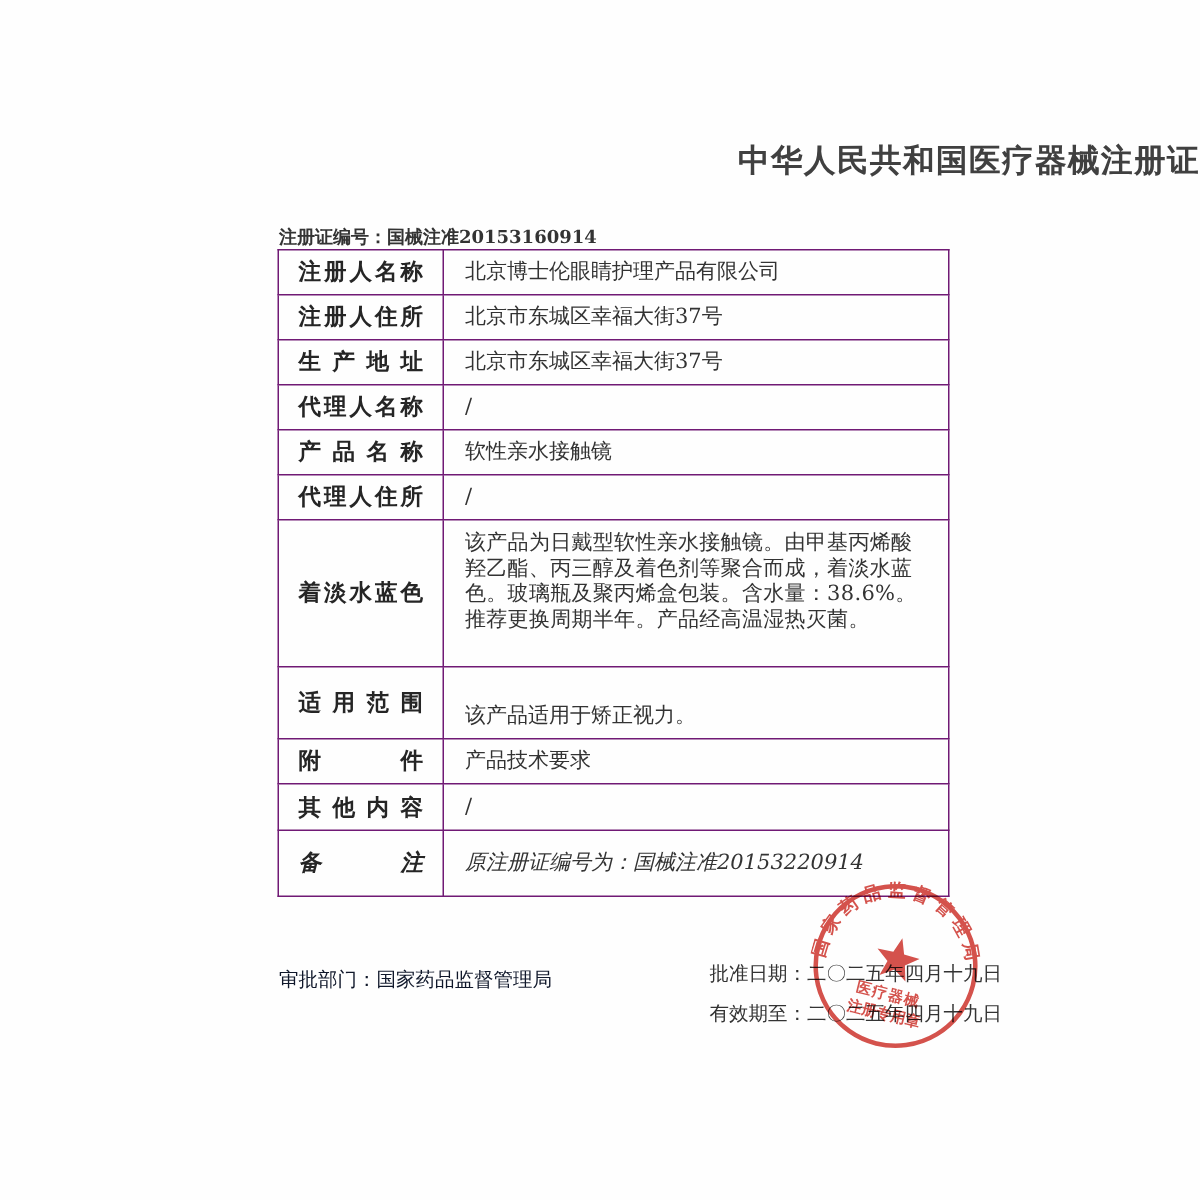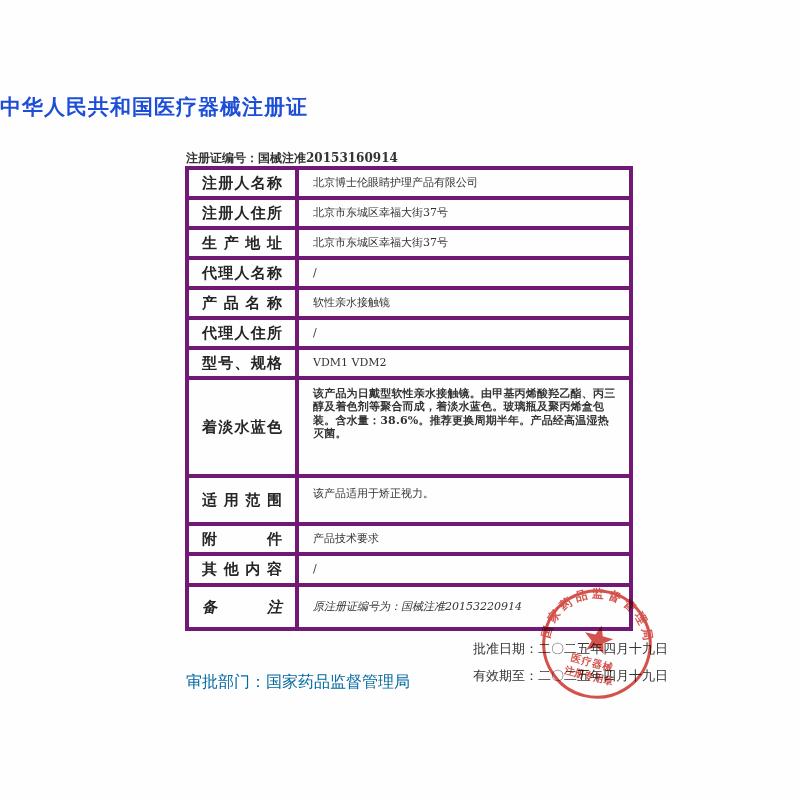--- a/index.html
+++ b/index.html
@@ -10,76 +10,76 @@
     width: 800px;
     height: 800px;
     background: #fefefe;
     overflow: hidden;
   }
   .doc-title {
     position: absolute;
     top: 93px;
     left: 0;
     width: 800px;
-    text-align: left;
+    text-align: right;
     font-size: 21px;
     font-weight: 700;
     letter-spacing: 1px;
-    color: #1d4ed8;
+    color: #404040;
   }
   .regno-line {
     position: absolute;
     left: 186px;
     top: 150px;
     font-size: 12px;
     font-weight: 700;
     color: #333;
     white-space: nowrap;
   }
   table.cert {
     position: absolute;
     left: 185px;
     top: 166px;
     width: 448px;
     border-collapse: collapse;
     table-layout: fixed;
   }
   table.cert td {
-    border: 4px solid #701a75;
+    border: 1px solid #701a75;
     vertical-align: middle;
   }
   td.lbl {
     width: 110px;
     padding: 0 13px;
     font-weight: 700;
     font-size: 15px;
     color: #252525;
     text-align: justify;
     text-align-last: justify;
     -moz-text-align-last: justify;
   }
   td.val {
     padding: 3px 10px 3px 14px;
-    font-size: 11px;
+    font-size: 14px;
     color: #333;
     line-height: 1.3;
   }
   tr.r-sm  { height: 30px; }
   tr.r-oth { height: 31px; }
   tr.r-structure { height: 98px; }
-  tr.r-structure td.val { vertical-align: top; padding-top: 7px; line-height: 1.22; letter-spacing: 0.2px; font-weight: bold; }
+  tr.r-structure td.val { vertical-align: top; padding-top: 7px; line-height: 1.22; letter-spacing: 0.2px; }
   tr.r-scope { height: 48px; }
-  tr.r-scope td.val { vertical-align: top; padding-top: 9px; }
+  tr.r-scope td.val { vertical-align: top; padding-top: 23px; }
   tr.r-note  { height: 44px; font-style: italic; }
   .footer-left {
     position: absolute;
     left: 186px;
-    top: 672px;
-    font-size: 16px;
-    color: #0369a1;
+    top: 644px;
+    font-size: 13px;
+    color: #0f172a;
     white-space: nowrap;
   }
   .footer-right {
     position: absolute;
     left: 473px;
     top: 640px;
     font-size: 13px;
     color: #333;
   }
   .footer-right .line { white-space: nowrap; margin-bottom: 9px; }
@@ -125,24 +125,20 @@
       <td class="val">/</td>
     </tr>
     <tr class="r-sm">
       <td class="lbl">产品名称</td>
       <td class="val">软性亲水接触镜</td>
     </tr>
     <tr class="r-sm">
       <td class="lbl">代理人住所</td>
       <td class="val">/</td>
     </tr>
-    <tr class="r-sm">
-      <td class="lbl">型号、规格</td>
-      <td class="val">VDM1 VDM2</td>
-    </tr>
     <tr class="r-structure">
       <td class="lbl">着淡水蓝色</td>
       <td class="val">该产品为日戴型软性亲水接触镜。由甲基丙烯酸羟乙酯、丙三醇及着色剂等聚合而成，着淡水蓝色。玻璃瓶及聚丙烯盒包装。含水量：38.6%。推荐更换周期半年。产品经高温湿热灭菌。</td>
     </tr>
     <tr class="r-scope">
       <td class="lbl">适用范围</td>
       <td class="val">该产品适用于矫正视力。</td>
     </tr>
     <tr class="r-sm">
       <td class="lbl">附件</td>

